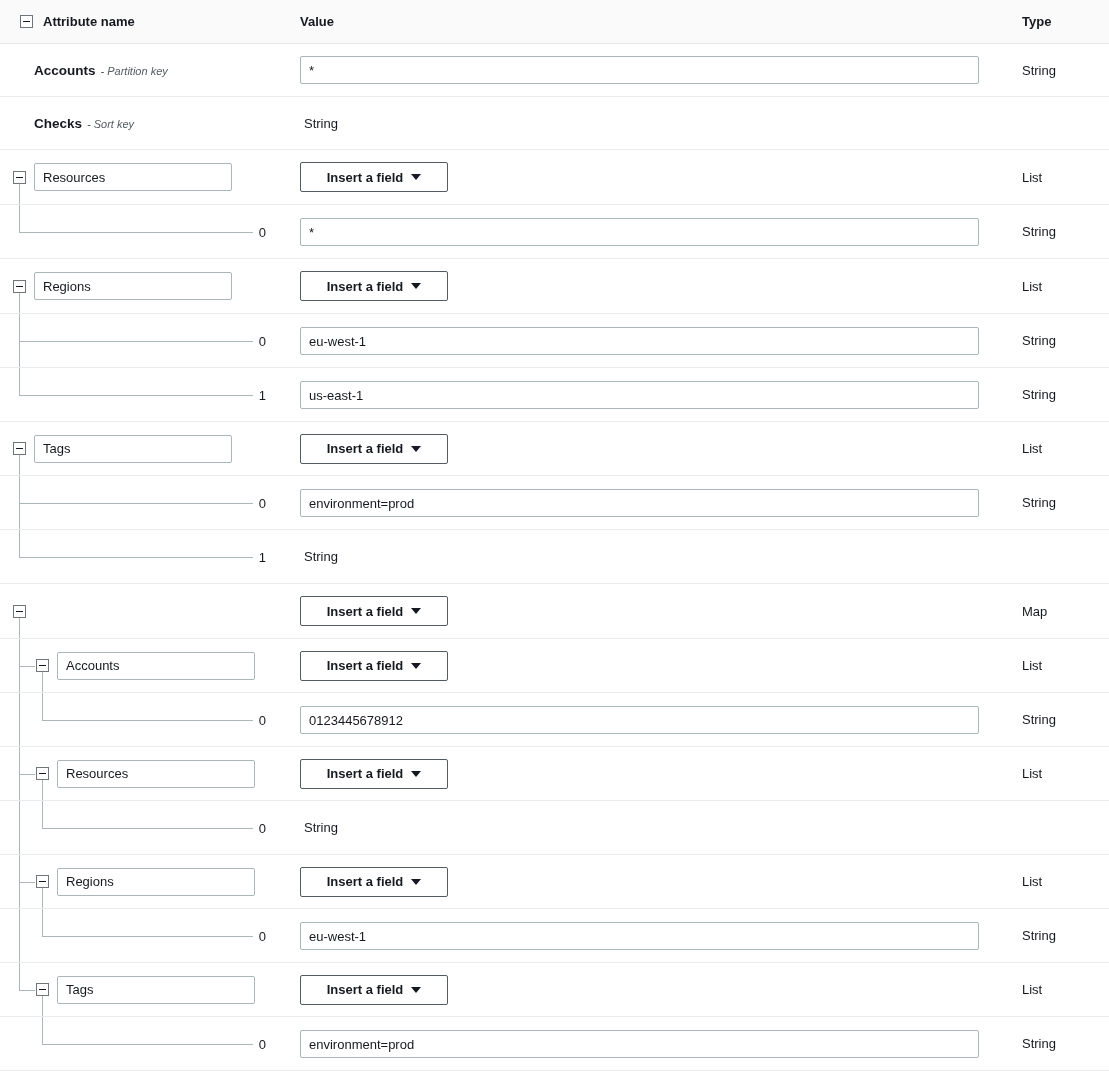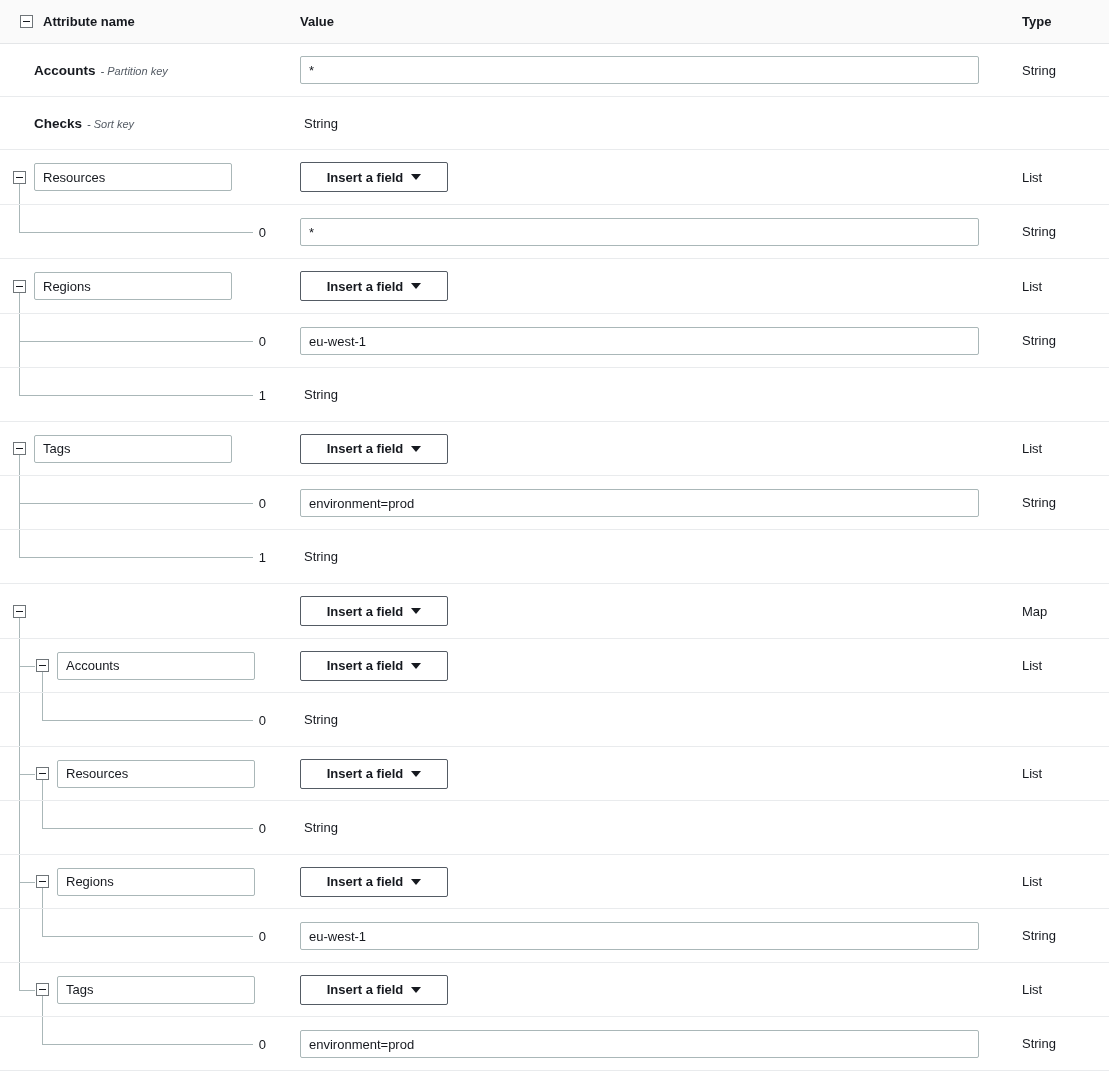--- a/index.html
+++ b/index.html
@@ -281,20 +281,23 @@
   </div>
 
   <div class="row" style="height:54px;">
     <div class="cell-name">
       <div class="tree">
         <div class="vline" style="left:19px; top:0; height:27px;"></div>
         <div class="hline" style="left:19px; top:27px; width:234px;"></div>
       </div>
       <span class="idx">1</span>
     </div>
+    <div class="cell-value">
+      <textarea class="val-input" style="">us-east-1</textarea>
+    </div>
     <div class="cell-type">String</div>
   </div>
 
   <div class="row" style="height:54px;">
     <div class="cell-name">
       <div class="tree">
         <div class="vline" style="left:19px; top:27px; bottom:0;"></div>
       </div>
       <span class="collapse-box" style="margin-left:13px; margin-right:8px;"></span>
       <input class="name-input" style="width: 198px;" value="Tags">
@@ -369,20 +372,23 @@
   </div>
 
   <div class="row" style="height:54px;">
     <div class="cell-name">
       <div class="tree">
         <div class="vline" style="left:19px; top:0; bottom:0;"></div>
         <div class="vline" style="left:42px; top:0; height:27px;"></div>
         <div class="hline" style="left:42px; top:27px; width:211px;"></div>
       </div>
       <span class="idx">0</span>
+    </div>
+    <div class="cell-value">
+      <textarea class="val-input" style="">0123445678912</textarea>
     </div>
     <div class="cell-type">String</div>
   </div>
 
   <div class="row" style="height:54px;">
     <div class="cell-name">
       <div class="tree">
         <div class="vline" style="left:19px; top:0; bottom:0;"></div>
         <div class="hline" style="left:19px; top:27px; width:16px;"></div>
         <div class="vline" style="left:42px; top:27px; bottom:0;"></div>

